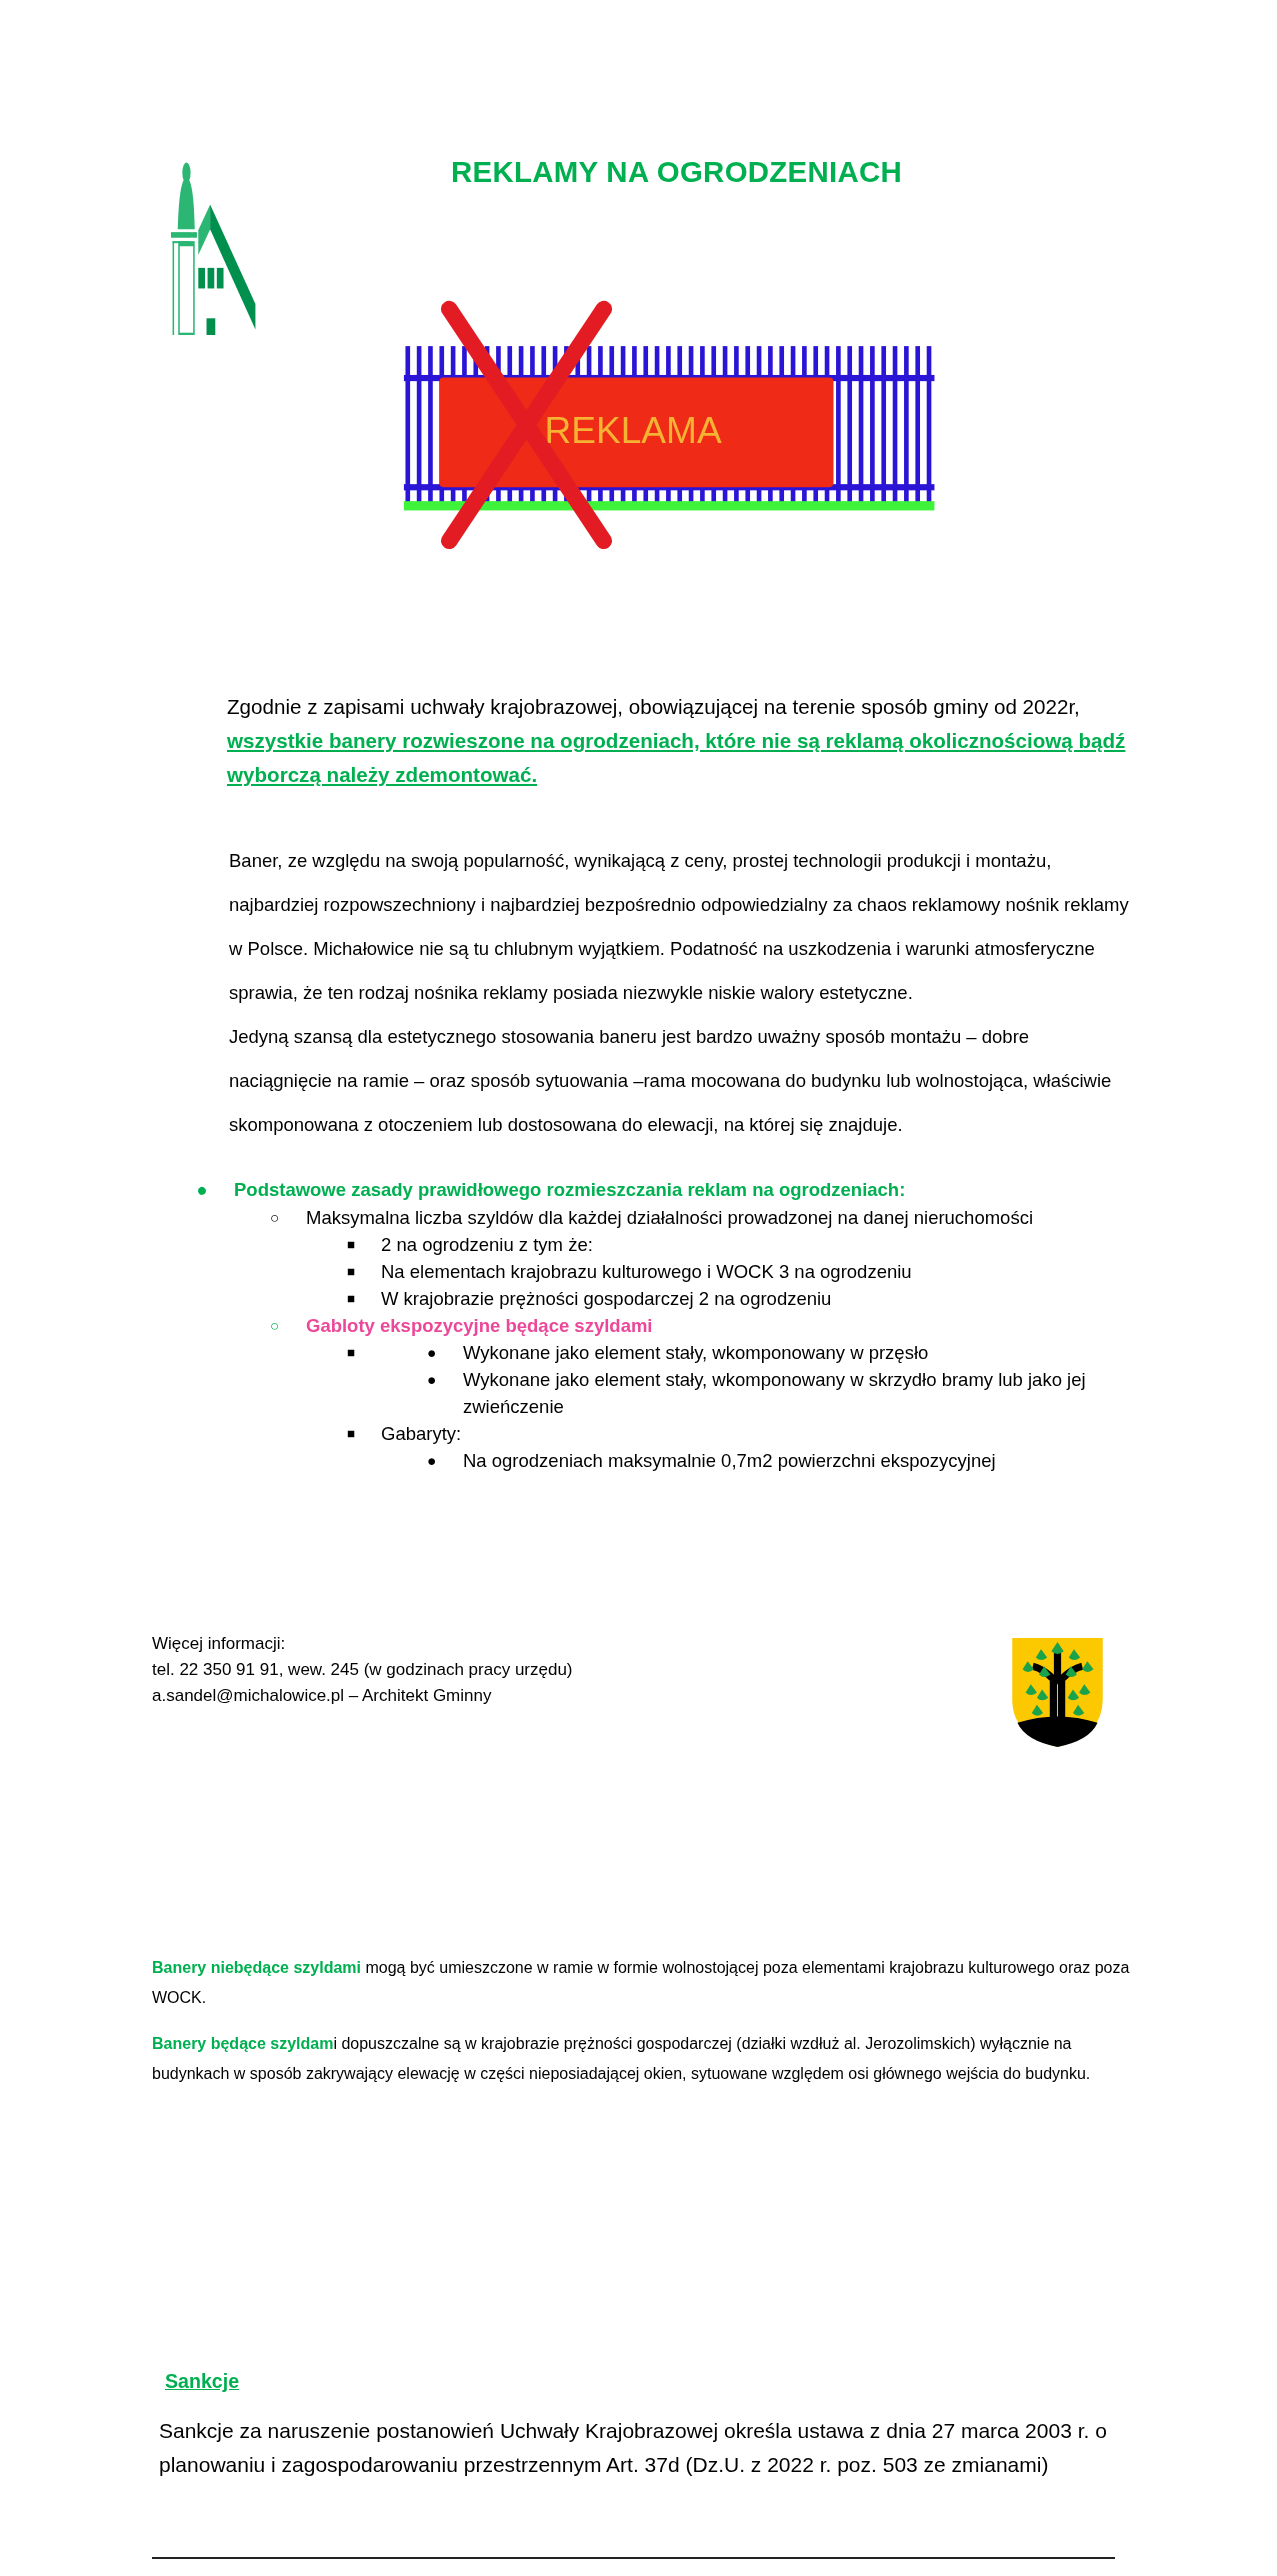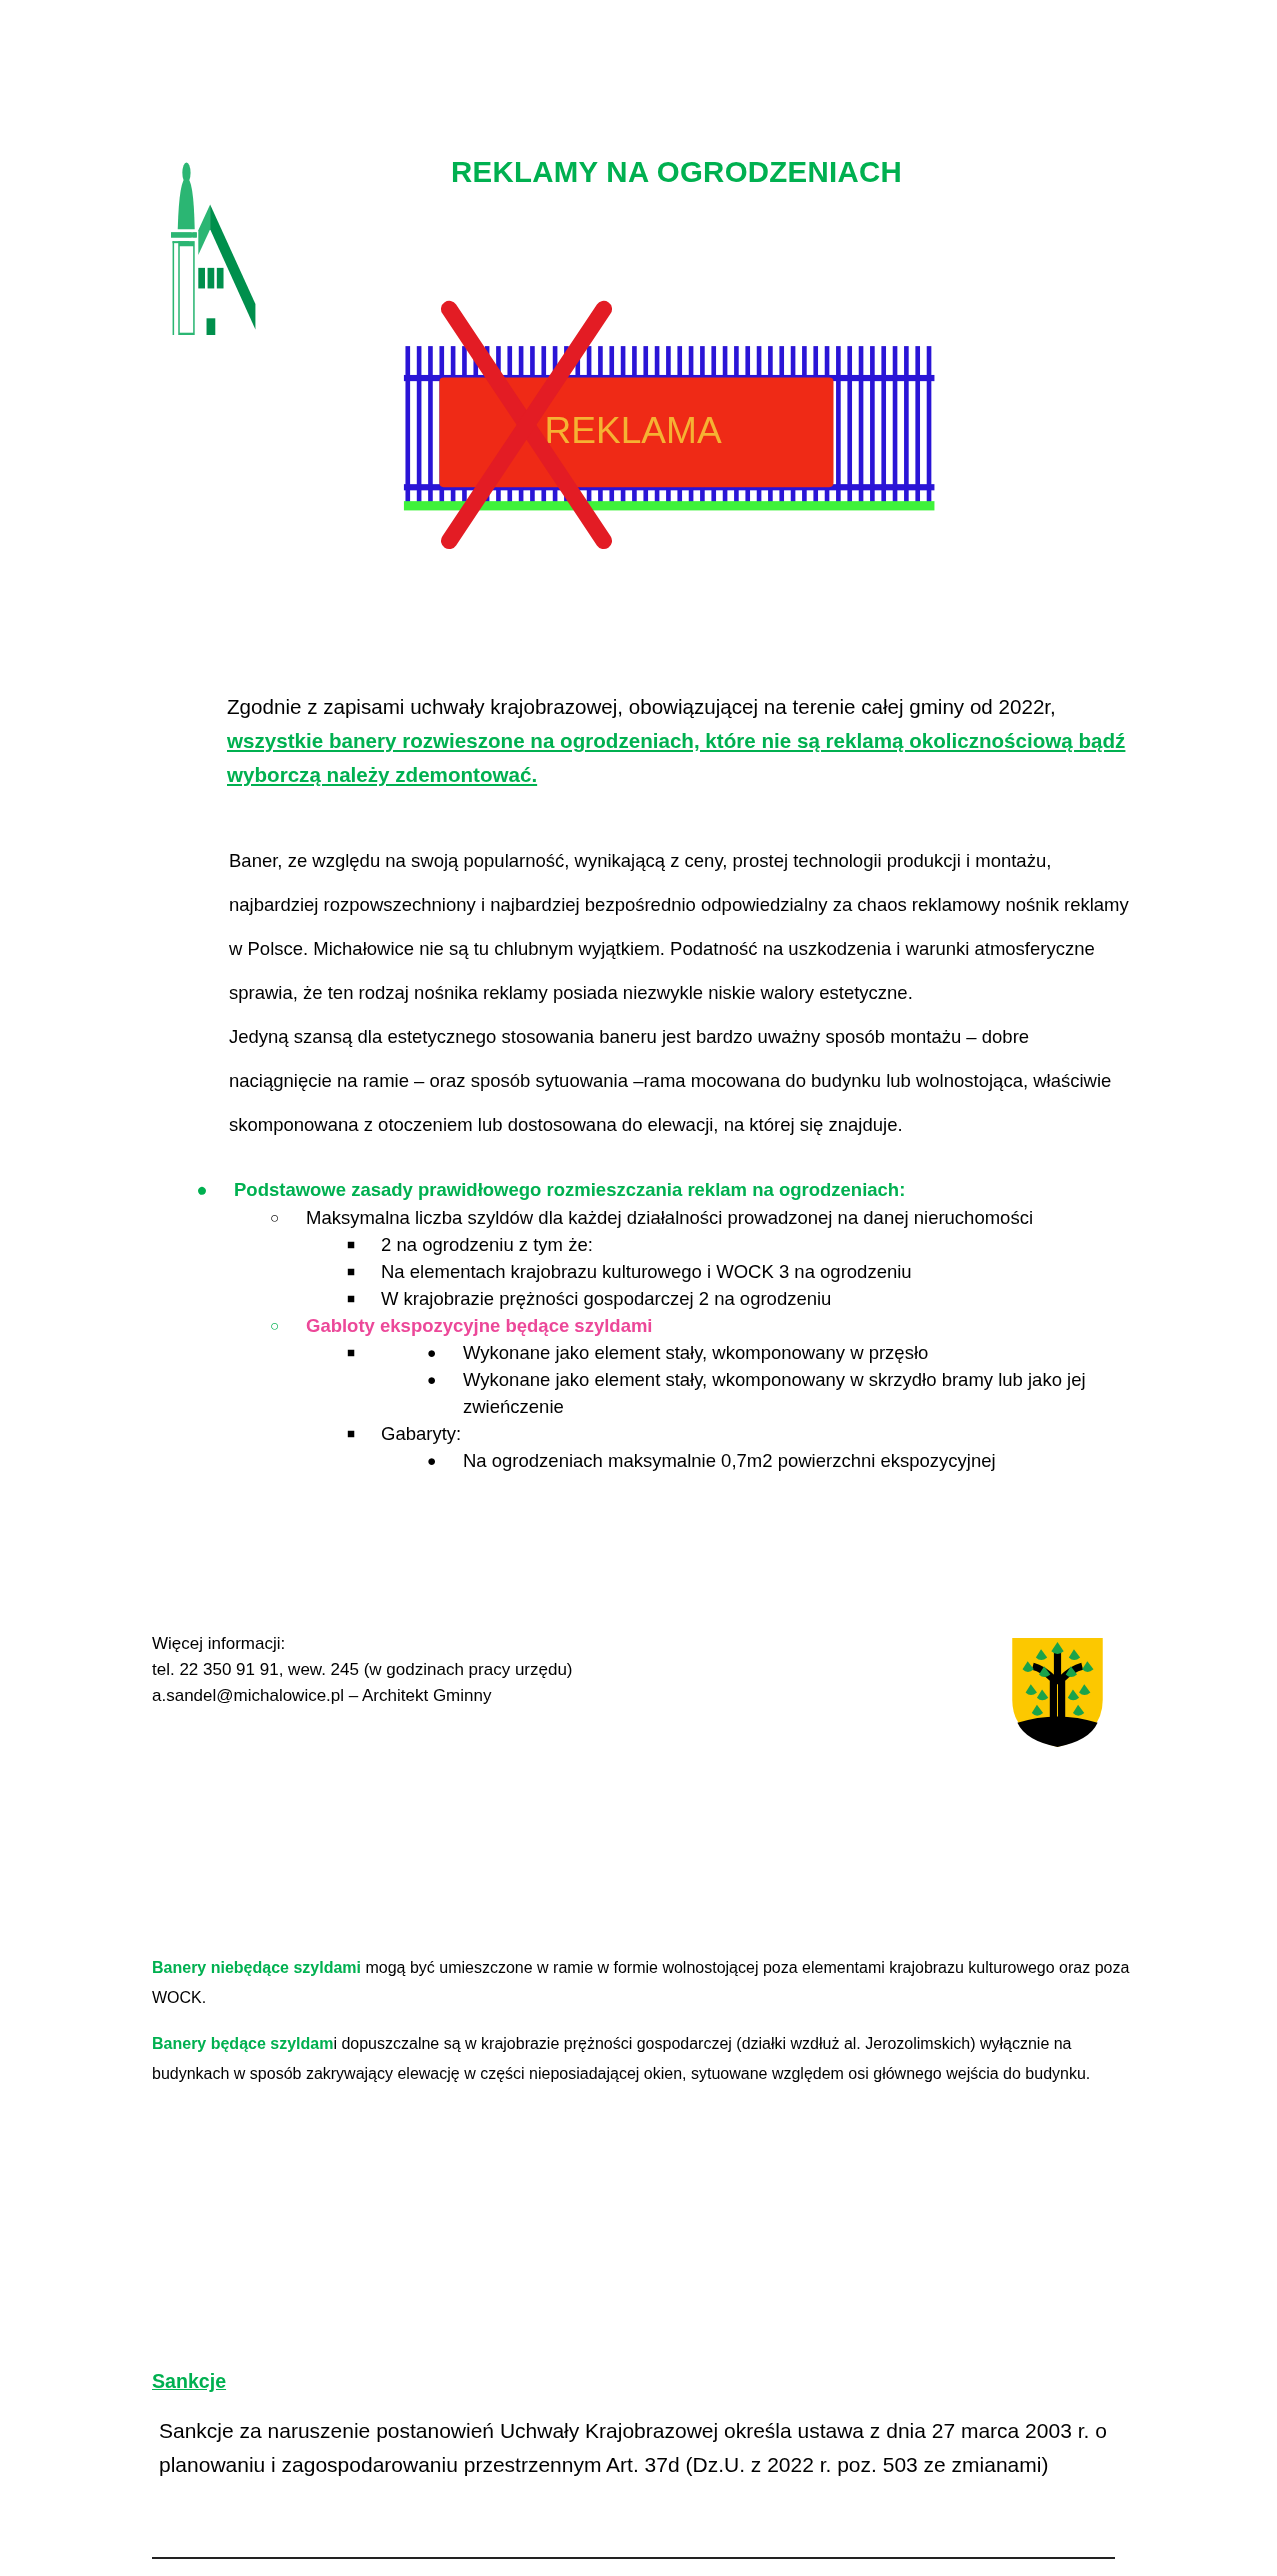--- a/index.html
+++ b/index.html
@@ -24,21 +24,21 @@
   .lvl3 .bul { left:242px; font-size:15.5px; }
   .lvl0 .txt { color:#00b050; font-weight:bold; }
   .gtxt { color:#ec4899; font-weight:bold; }
   .contact { left:152px; font-size:17px; line-height:26px; }
   .contact1 { top:1631px; }
   .coat { position:absolute; width:91px; height:109px; }
   .coat1 { left:1012px; top:1638px; }
   .banners { left:152px; top:1953px; width:979px; font-size:16px; line-height:30px; }
   .banners p { margin:0 0 15.5px 0; }
   .banners .g { color:#00b050; font-weight:bold; }
-  .sank-head { left:152px; top:2370px; font-size:19.6px; font-weight:bold; color:#00b050; text-decoration:underline;text-align:right; }
+  .sank-head { left:165px; top:2370px; font-size:19.6px; font-weight:bold; color:#00b050; text-decoration:underline;text-align:right; }
   .sank-text { left:159px; top:2414px; width:979px; font-size:21px; line-height:34px; }
   .hr { left:152px; top:2557px; width:963px; height:1.5px; background:#222; }
   .logo { left:170px; top:157px; width:247px; height:178px; }
   .fence { left:390px; top:291px; width:563px; height:376px; }
 </style>
 </head>
 <body>
 
 <svg class="abs logo" viewBox="0 0 480 345">
   <ellipse cx="32" cy="30" rx="8" ry="20" fill="#2bb673"></ellipse>
@@ -115,21 +115,21 @@
   </g>
   <rect x="27" y="408" width="1030" height="18" fill="#3ff23a"></rect>
   <rect x="96" y="168" width="765" height="213" rx="8" fill="#ef2a16"></rect>
   <text x="472" y="295" text-anchor="middle" font-family="Liberation Sans, sans-serif" font-size="72" fill="#f5b233">REKLAMA</text>
   <line x1="115" y1="35" x2="415" y2="485" stroke="#e31c24" stroke-width="32" stroke-linecap="round"></line>
   <line x1="415" y1="35" x2="115" y2="485" stroke="#e31c24" stroke-width="32" stroke-linecap="round" transform="translate(0,0)"></line>
   <line x1="105" y1="30" x2="405" y2="470" stroke="none"></line>
 </svg>
 
 <div class="abs intro">
-  <span>Zgodnie z zapisami uchwały krajobrazowej, obowiązującej na terenie całej gminy od 2022r, </span><span class="hl">wszystkie banery rozwieszone na ogrodzeniach, które nie są reklamą okolicznościową bądź wyborczą należy zdemontować.</span>
+  <span>Zgodnie z zapisami uchwały krajobrazowej, obowiązującej na terenie sposób gminy od 2022r, </span><span class="hl">wszystkie banery rozwieszone na ogrodzeniach, które nie są reklamą okolicznościową bądź wyborczą należy zdemontować.</span>
 </div>
 
 <div class="abs para p-baner">
   <div>Baner, ze względu na swoją popularność, wynikającą z ceny, prostej technologii produkcji i montażu, najbardziej rozpowszechniony i najbardziej bezpośrednio odpowiedzialny za chaos reklamowy nośnik reklamy w Polsce. Michałowice nie są tu chlubnym wyjątkiem. Podatność na uszkodzenia i warunki atmosferyczne sprawia, że ten rodzaj nośnika reklamy posiada niezwykle niskie walory estetyczne.</div>
   <div>Jedyną szansą dla estetycznego stosowania baneru jest bardzo uważny sposób montażu – dobre naciągnięcie na ramie – oraz sposób sytuowania –rama mocowana do budynku lub wolnostojąca, właściwie skomponowana z otoczeniem lub dostosowana do elewacji, na której się znajduje.</div>
 </div>
 
 <ul class="rules">
   <li class="lvl0"><span class="bul">●</span><span class="txt">Podstawowe zasady prawidłowego rozmieszczania reklam na ogrodzeniach:</span></li>
   <li class="lvl1" style="margin-top:1px"><span class="bul">○</span><span>Maksymalna liczba szyldów dla każdej działalności prowadzonej na danej nieruchomości</span></li>

